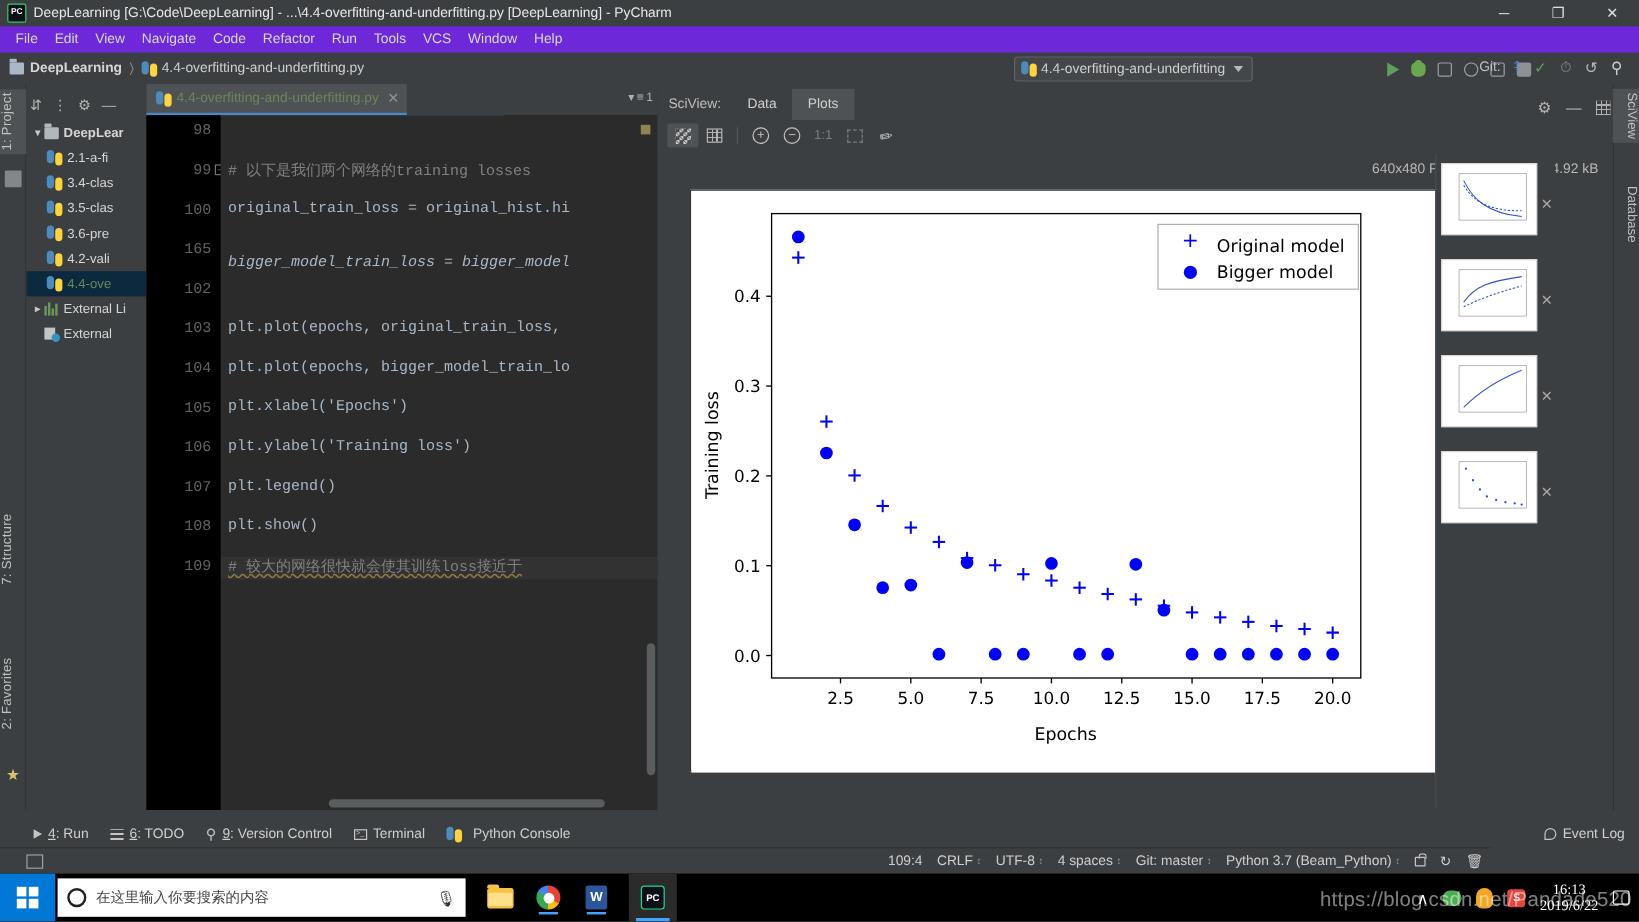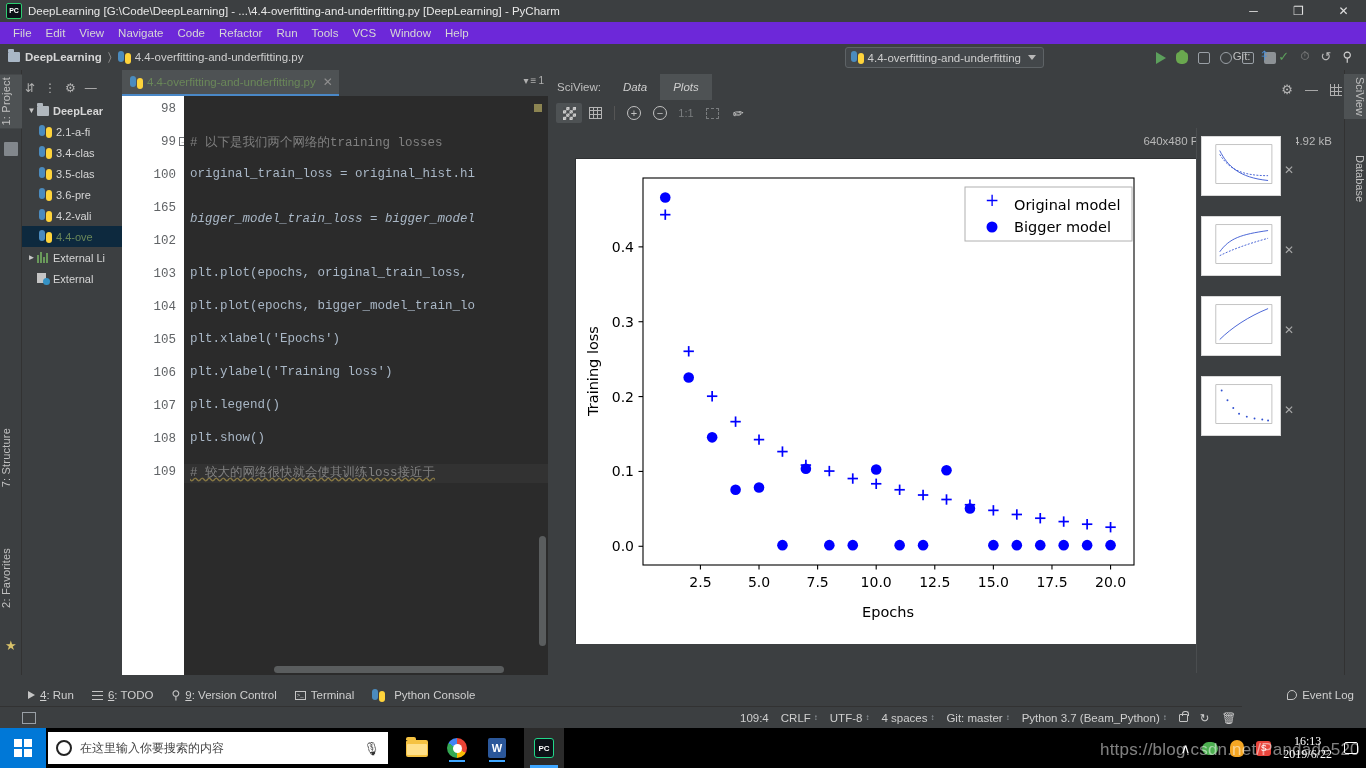--- a/index.html
+++ b/index.html
@@ -148,21 +148,21 @@
     height:26px; display:flex; align-items:center; padding:0 6px 0 8px;
     background:#4e5254; border-bottom:2px solid #4a88c7;
   }
   .ed-tab .lbl { color:#6a8759; font-size:11.5px; white-space:nowrap;}
   .ed-tab .xx { color:#8f8f8f; font-size:12px; margin-left:7px; }
   .tabs-right { position:absolute; right:4px; top:5px; display:flex; align-items:center; gap:2px;}
   .tabs-right span { color:#b0b0b0; font-size:10px; }
 
   .gutter {
     position:absolute; top:26px; left:0; width:62px; height:579px;
-    background:#ffffff;
+    background:#000000;
   }
   .gut-ln {
     position:absolute; right:8px; color:#606366; font-size:12.5px;
     font-family:"Liberation Mono", monospace;
   }
   .code-area {
     position:absolute; top:26px; left:62px; width:364px; height:579px;
     background:#2b2b2b; overflow:hidden;
   }
   .code-ln {
@@ -184,21 +184,21 @@
   
   .sciview {
     position:absolute; left:548px; top:70px; width:800px; height:605px; background:#3c3f41;
   }
   .sv-tabs {
     position:absolute; top:4px; left:0; width:800px; height:26px; display:flex; align-items:center;
   }
   .sv-lbl { color:#bfbfbf; font-size:11.5px; padding:0 9px; }
   .sv-tab {
     height:26px; display:flex; align-items:center; padding:0 13px;
-    color:#cfcfcf; font-size:11.5px;font-style:italic;
+    color:#cfcfcf; font-size:11.5px;
   }
   .sv-tab.active { background:#4e5254; }
   .sv-right { position:absolute; right:6px; top:8px; display:flex; align-items:center; gap:12px;}
   .gear { color:#b5b5b5; font-size:13px; }
   .dash { color:#b5b5b5; font-size:13px; }
   .grid-ic { width:12px;height:12px;background:
      repeating-linear-gradient(0deg,#b0b0b0 0 1px,transparent 1px 4px),
      repeating-linear-gradient(90deg,#b0b0b0 0 1px,transparent 1px 4px); }
 
   .sv-toolbar {

